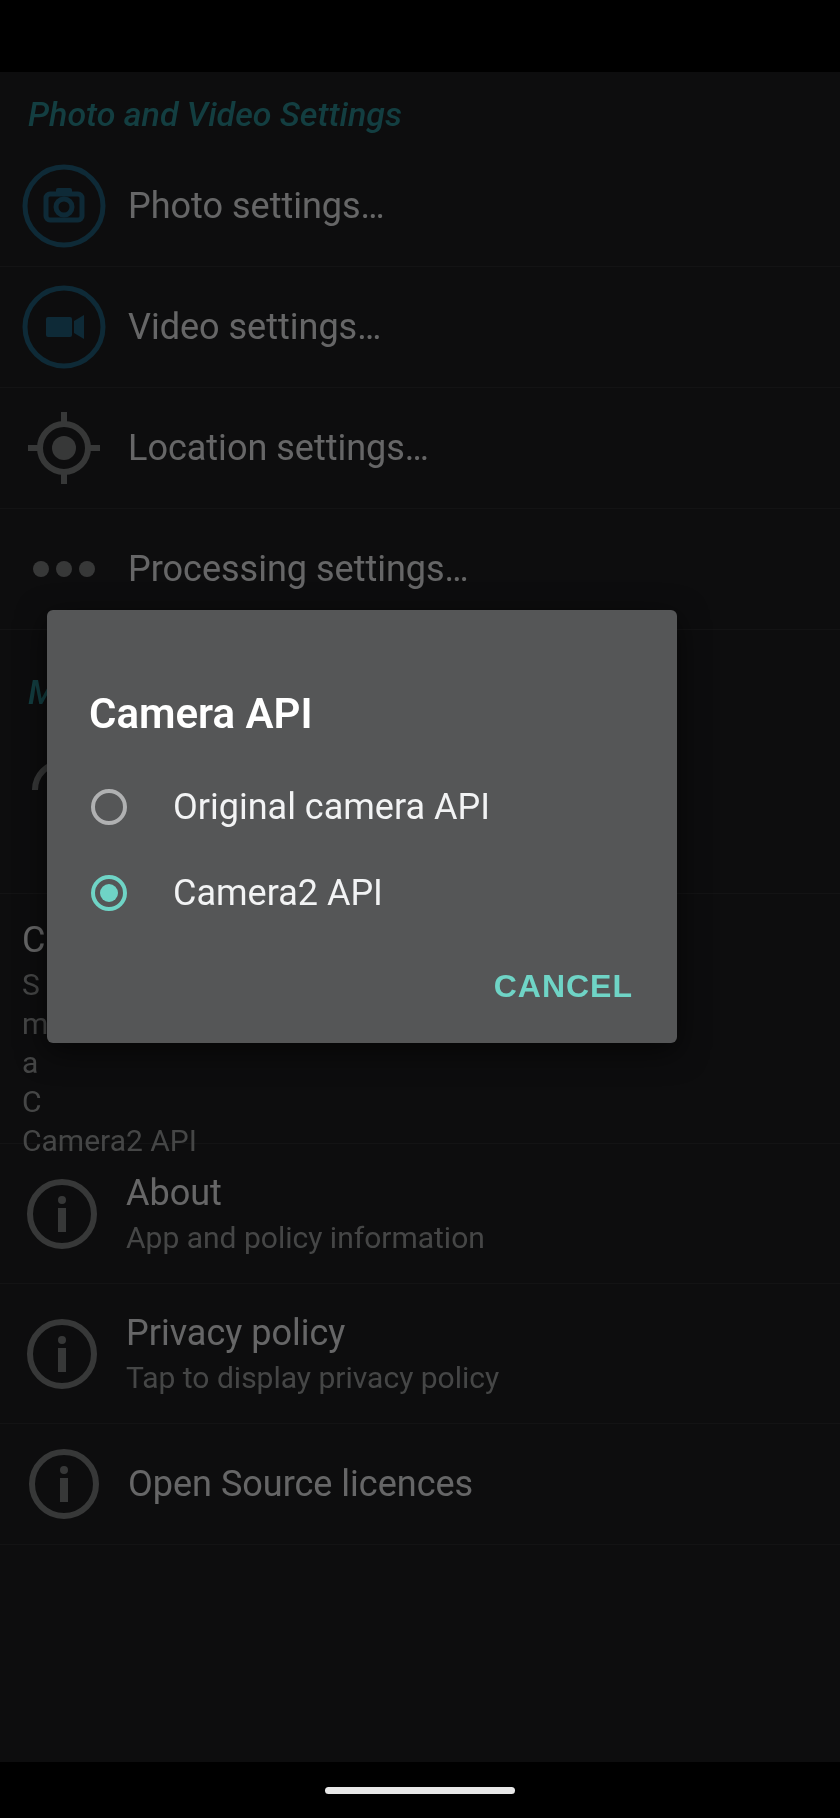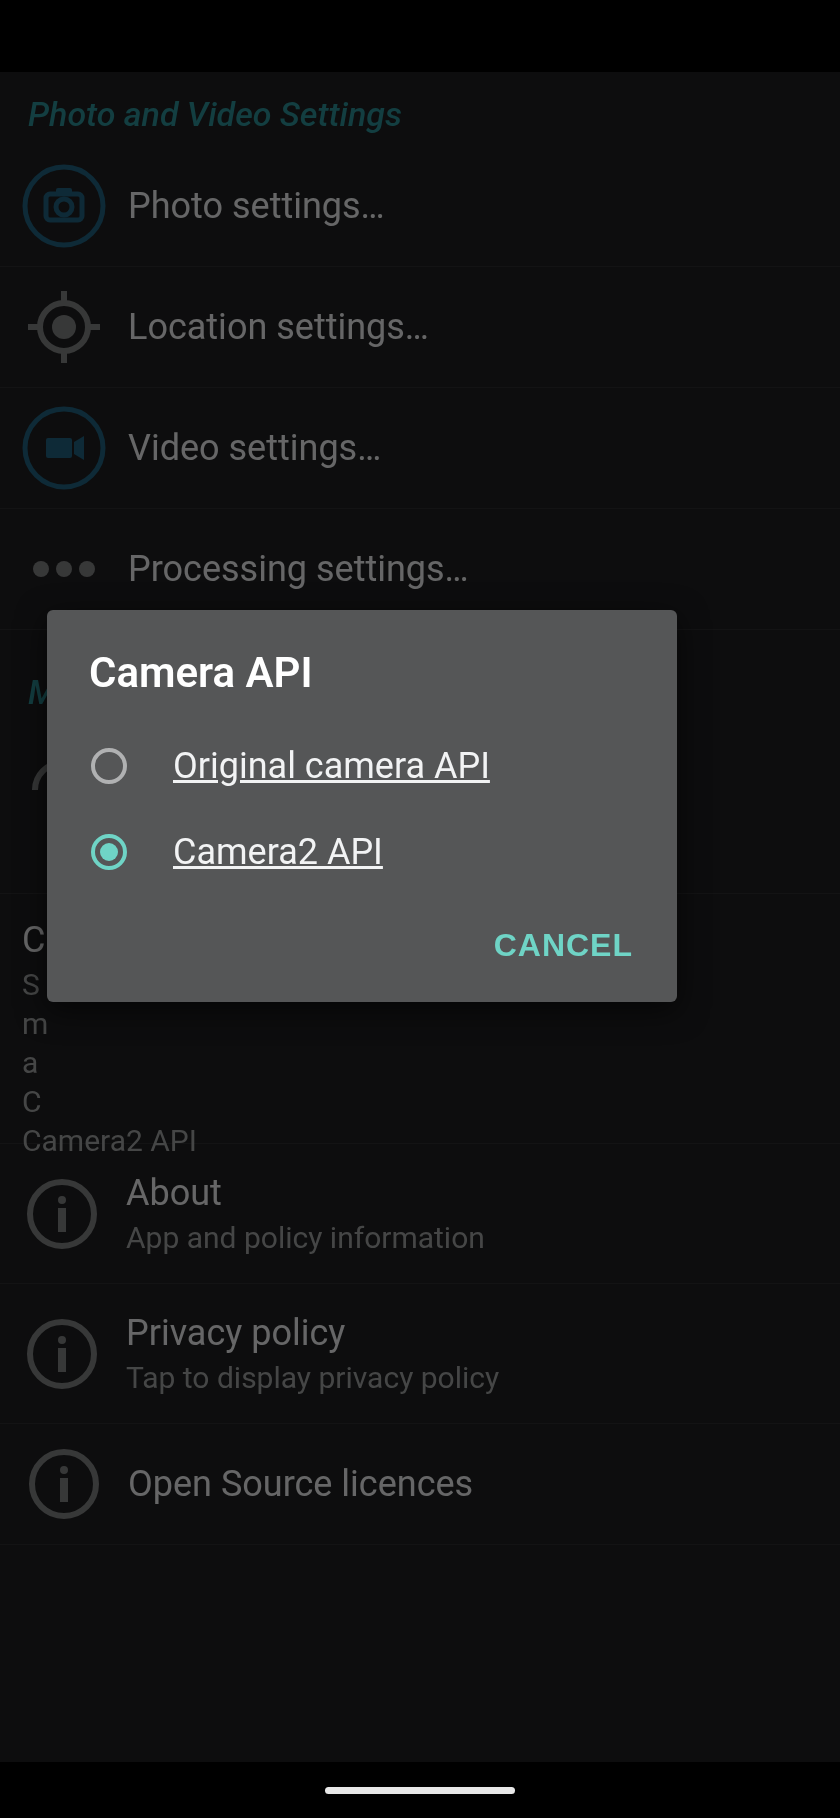--- a/index.html
+++ b/index.html
@@ -82,32 +82,32 @@
     background: #555657;
     border-radius: 6px;
     padding-bottom: 0;
     box-shadow: 0 8px 30px rgba(0,0,0,0.6);
   }
   .dialog-title {
     color: #fff;
     font-size: 42px;
     font-weight: 600;
     padding: 38px 42px 26px 42px;
+    margin-top: 41px;
   }
   .radio-row {
     display: flex;
     align-items: center;
     padding: 18px 42px;
     height: 86px;
   }
   .radio-row .rlabel {
     color: #f2f3f4;
     font-size: 36px;
     margin-left: 44px;
-    text-decoration: underline;
   }
   .radio {
     width: 40px;
     height: 40px;
     flex: 0 0 auto;
   }
   .dialog-actions {
     display: flex;
     justify-content: flex-end;
     padding: 22px 30px 28px 30px;
@@ -157,44 +157,44 @@
         <rect x="34" y="24" width="16" height="8" rx="2" fill="#1f5d7a"></rect>
       </svg>
     </div>
     <div class="labels">
       <div class="title">Photo settings…</div>
     </div>
   </div>
 
   <div class="row">
     <div class="iconwrap">
+      <svg width="84" height="84" viewBox="0 0 84 84">
+        <circle cx="42" cy="42" r="39" fill="none" stroke="#1f5d7a" stroke-width="5"></circle>
+        <rect x="24" y="32" width="26" height="20" rx="2" fill="#1f5d7a"></rect>
+        <path d="M52 36 L62 30 L62 54 L52 48 Z" fill="#1f5d7a"></path>
+      </svg>
+    </div>
+    <div class="labels">
+      <div class="title">Video settings…</div>
+    </div>
+  </div>
+
+  <div class="row">
+    <div class="iconwrap">
       <svg width="78" height="78" viewBox="0 0 78 78">
         <circle cx="39" cy="39" r="24" fill="none" stroke="#7b7c7d" stroke-width="6"></circle>
         <circle cx="39" cy="39" r="12" fill="#7b7c7d"></circle>
         <line x1="39" y1="3" x2="39" y2="15" stroke="#7b7c7d" stroke-width="6"></line>
         <line x1="39" y1="63" x2="39" y2="75" stroke="#7b7c7d" stroke-width="6"></line>
         <line x1="3" y1="39" x2="15" y2="39" stroke="#7b7c7d" stroke-width="6"></line>
         <line x1="63" y1="39" x2="75" y2="39" stroke="#7b7c7d" stroke-width="6"></line>
       </svg>
     </div>
     <div class="labels">
       <div class="title">Location settings…</div>
-    </div>
-  </div>
-
-  <div class="row">
-    <div class="iconwrap">
-      <svg width="84" height="84" viewBox="0 0 84 84">
-        <circle cx="42" cy="42" r="39" fill="none" stroke="#1f5d7a" stroke-width="5"></circle>
-        <rect x="24" y="32" width="26" height="20" rx="2" fill="#1f5d7a"></rect>
-        <path d="M52 36 L62 30 L62 54 L52 48 Z" fill="#1f5d7a"></path>
-      </svg>
-    </div>
-    <div class="labels">
-      <div class="title">Video settings…</div>
     </div>
   </div>
 
   <div class="row">
     <div class="iconwrap">
       <svg width="70" height="20" viewBox="0 0 70 20">
         <circle cx="12" cy="10" r="8" fill="#7b7c7d"></circle>
         <circle cx="35" cy="10" r="8" fill="#7b7c7d"></circle>
         <circle cx="58" cy="10" r="8" fill="#7b7c7d"></circle>
       </svg>

